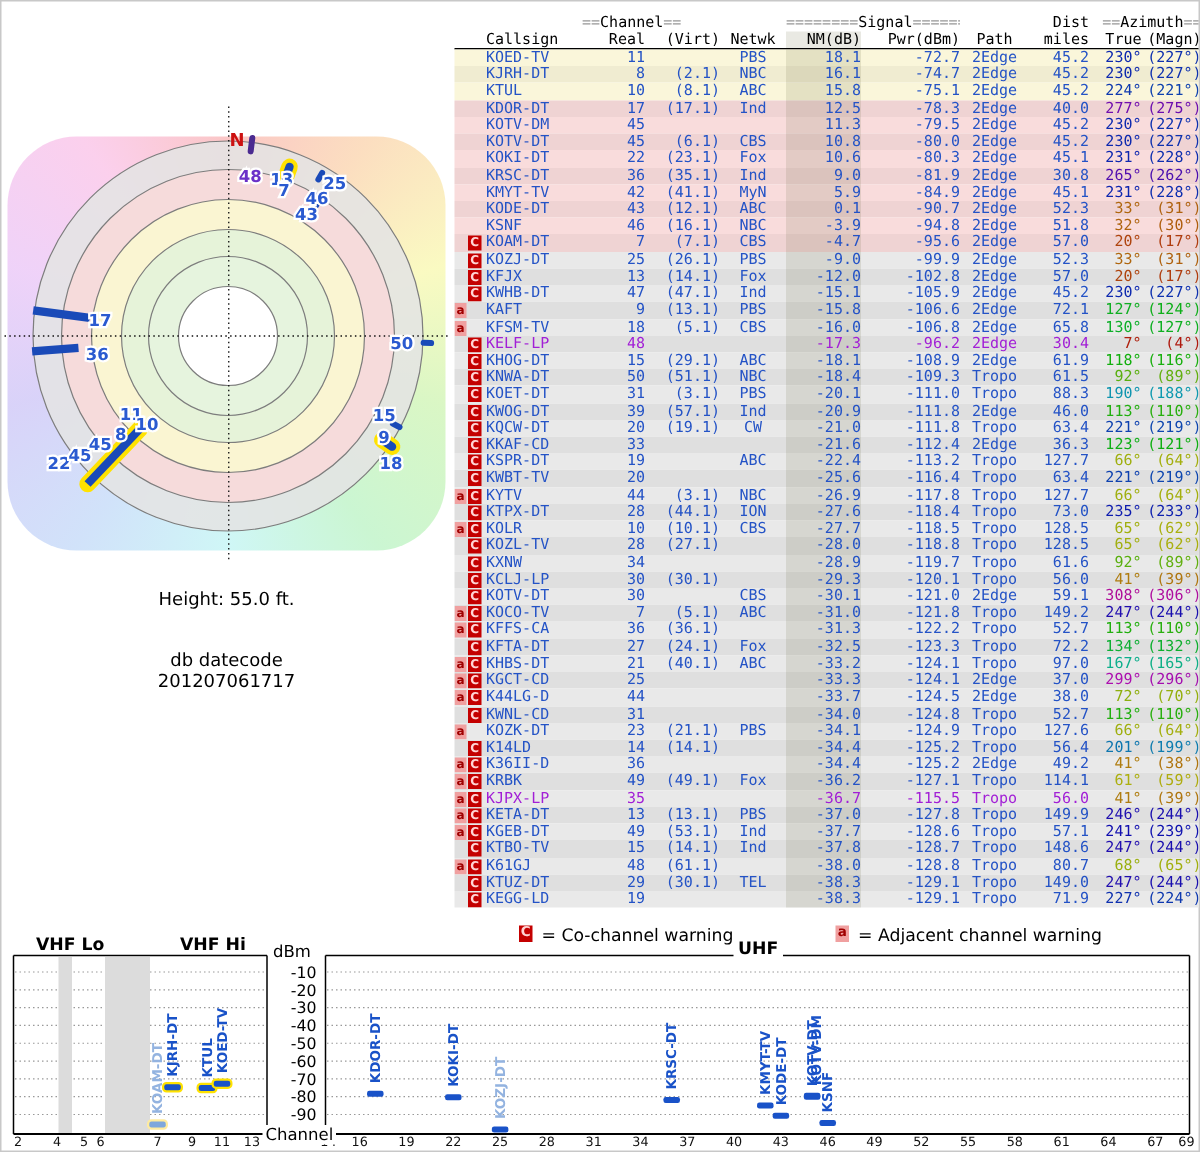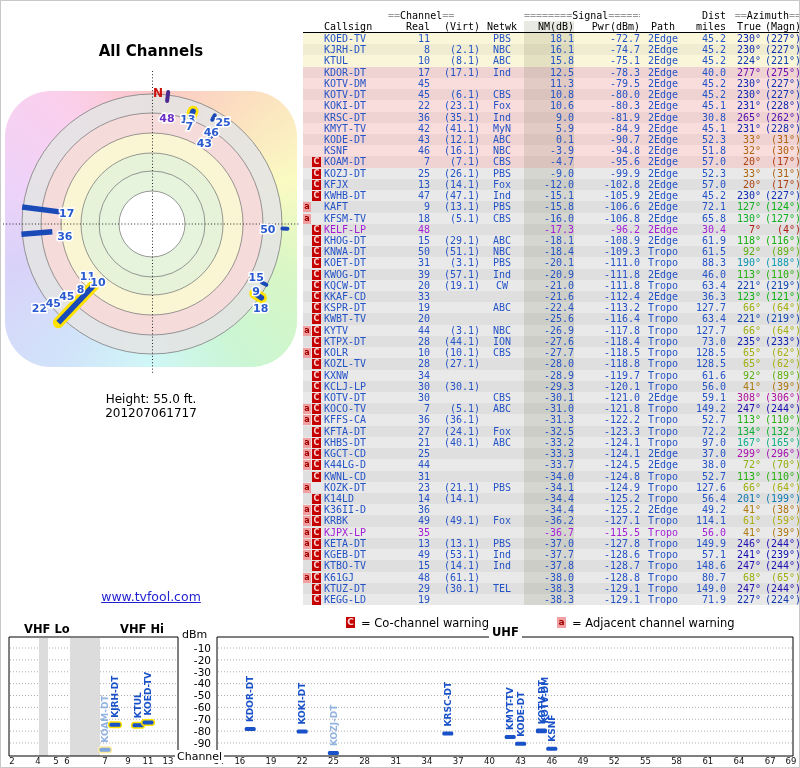--- a/index.html
+++ b/index.html
@@ -95,31 +95,28 @@
         <text x="65.83453185279657" y="291.2381814129806" text-anchor="middle" font-size="11" font-weight="bold" fill="#2a5ad0" stroke="#fff" stroke-width="3" paint-order="stroke" font-family="&quot;DejaVu Sans&quot;,sans-serif">45</text>
         <text x="79.48409832941799" y="284.03225013871906" text-anchor="middle" font-size="11" font-weight="bold" fill="#2a5ad0" stroke="#fff" stroke-width="3" paint-order="stroke" font-family="&quot;DejaVu Sans&quot;,sans-serif">8</text>
         <text x="86.4968851990714" y="270.73359245713647" text-anchor="middle" font-size="11" font-weight="bold" fill="#2a5ad0" stroke="#fff" stroke-width="3" paint-order="stroke" font-family="&quot;DejaVu Sans&quot;,sans-serif">11</text>
         <text x="96.95278339074721" y="277.48218694480994" text-anchor="middle" font-size="11" font-weight="bold" fill="#2a5ad0" stroke="#fff" stroke-width="3" paint-order="stroke" font-family="&quot;DejaVu Sans&quot;,sans-serif">10</text>
         <text x="266.8895937034955" y="223.55984893437898" text-anchor="middle" font-size="11" font-weight="bold" fill="#2a5ad0" stroke="#fff" stroke-width="3" paint-order="stroke" font-family="&quot;DejaVu Sans&quot;,sans-serif">50</text>
         <text x="255.24776333003905" y="271.61688846952694" text-anchor="middle" font-size="11" font-weight="bold" fill="#2a5ad0" stroke="#fff" stroke-width="3" paint-order="stroke" font-family="&quot;DejaVu Sans&quot;,sans-serif">15</text>
         <text x="254.99515042523257" y="286.03524034186336" text-anchor="middle" font-size="11" font-weight="bold" fill="#2a5ad0" stroke="#fff" stroke-width="3" paint-order="stroke" font-family="&quot;DejaVu Sans&quot;,sans-serif">9</text>
         <text x="259.74548399772766" y="303.4612835949408" text-anchor="middle" font-size="11" font-weight="bold" fill="#2a5ad0" stroke="#fff" stroke-width="3" paint-order="stroke" font-family="&quot;DejaVu Sans&quot;,sans-serif">18</text>
         <text x="157" y="88" text-anchor="middle" font-size="12" font-weight="bold" fill="#cc1111" font-family="&quot;DejaVu Sans&quot;,sans-serif">N</text>
       </svg>
-    <div class="rtitle2">All Channels</div>
   </div>
 
   <div id="search" class="abs">
     <div class="line">Height: 55.0 ft.</div>
+    <div class="line dbgap">db datecode</div>
     <div class="line">201207061717</div>
   </div>
 
-  <div id="link" class="abs">
-    <a href="#">www.tvfool.com</a>
-  </div>
 
   <div id="table" class="abs">
     <div id="thead">
         <div class="trow hrow"><span style="width: 85px; text-align: left;"></span><span style="width: 92px; text-align: left;"><span class="eq" style="display: inline;">==</span>Channel<span class="eq" style="display: inline;">==</span></span><span style="width: 44px; text-align: left;"></span><span style="width: 116px; text-align: center;"><span class="eq" style="display: inline;">========</span>Signal<span class="eq" style="display: inline;">========</span></span><span style="width: 46px; text-align: left;"></span><span style="width: 40px; text-align: right;">Dist</span><span style="width: 75px; text-align: right;"><span class="eq" style="display: inline;">==</span>Azimuth<span class="eq" style="display: inline;">==</span></span></div>
         <div class="trow hrow"><span class="c-wa"></span><span class="c-wc"></span><span class="c-call">Callsign</span><span class="c-real">Real</span><span class="c-virt">(Virt)</span><span class="c-net">Netwk</span><span class="c-nm">NM(dB)</span><span class="c-pwr">Pwr(dBm)</span><span class="c-path">Path</span><span class="c-mi">miles</span><span class="c-true">True</span><span class="c-magn">(Magn)</span></div>
       </div>
     <div id="tbody">
         <div class="trow" style="background: rgb(250, 246, 218);"><span class="c-wa"></span><span class="c-wc"></span><span class="c-call" style="color: rgb(36, 83, 198);">KOED-TV</span><span class="c-real" style="color: rgb(36, 83, 198);">11</span><span class="c-virt" style="color: rgb(36, 83, 198);"></span><span class="c-net" style="color: rgb(36, 83, 198);">PBS</span><span class="c-nm" style="color: rgb(36, 83, 198);">18.1</span><span class="c-pwr" style="color: rgb(36, 83, 198);">-72.7</span><span class="c-path" style="color: rgb(36, 83, 198);">2Edge</span><span class="c-mi" style="color: rgb(36, 83, 198);">45.2</span><span class="c-true" style="color: rgb(14, 41, 175);">230°</span><span class="c-magn" style="color: rgb(14, 49, 175);">(227°)</span></div>
         <div class="trow" style="background: rgb(250, 246, 218); box-shadow: rgba(0, 0, 0, 0.04) 0px 0px 0px 99px inset;"><span class="c-wa"></span><span class="c-wc"></span><span class="c-call" style="color: rgb(36, 83, 198);">KJRH-DT</span><span class="c-real" style="color: rgb(36, 83, 198);">8</span><span class="c-virt" style="color: rgb(36, 83, 198);">(2.1)</span><span class="c-net" style="color: rgb(36, 83, 198);">NBC</span><span class="c-nm" style="color: rgb(36, 83, 198);">16.1</span><span class="c-pwr" style="color: rgb(36, 83, 198);">-74.7</span><span class="c-path" style="color: rgb(36, 83, 198);">2Edge</span><span class="c-mi" style="color: rgb(36, 83, 198);">45.2</span><span class="c-true" style="color: rgb(14, 41, 175);">230°</span><span class="c-magn" style="color: rgb(14, 49, 175);">(227°)</span></div>
         <div class="trow" style="background: rgb(250, 246, 218);"><span class="c-wa"></span><span class="c-wc"></span><span class="c-call" style="color: rgb(36, 83, 198);">KTUL</span><span class="c-real" style="color: rgb(36, 83, 198);">10</span><span class="c-virt" style="color: rgb(36, 83, 198);">(8.1)</span><span class="c-net" style="color: rgb(36, 83, 198);">ABC</span><span class="c-nm" style="color: rgb(36, 83, 198);">15.8</span><span class="c-pwr" style="color: rgb(36, 83, 198);">-75.1</span><span class="c-path" style="color: rgb(36, 83, 198);">2Edge</span><span class="c-mi" style="color: rgb(36, 83, 198);">45.2</span><span class="c-true" style="color: rgb(14, 57, 175);">224°</span><span class="c-magn" style="color: rgb(14, 65, 175);">(221°)</span></div>

